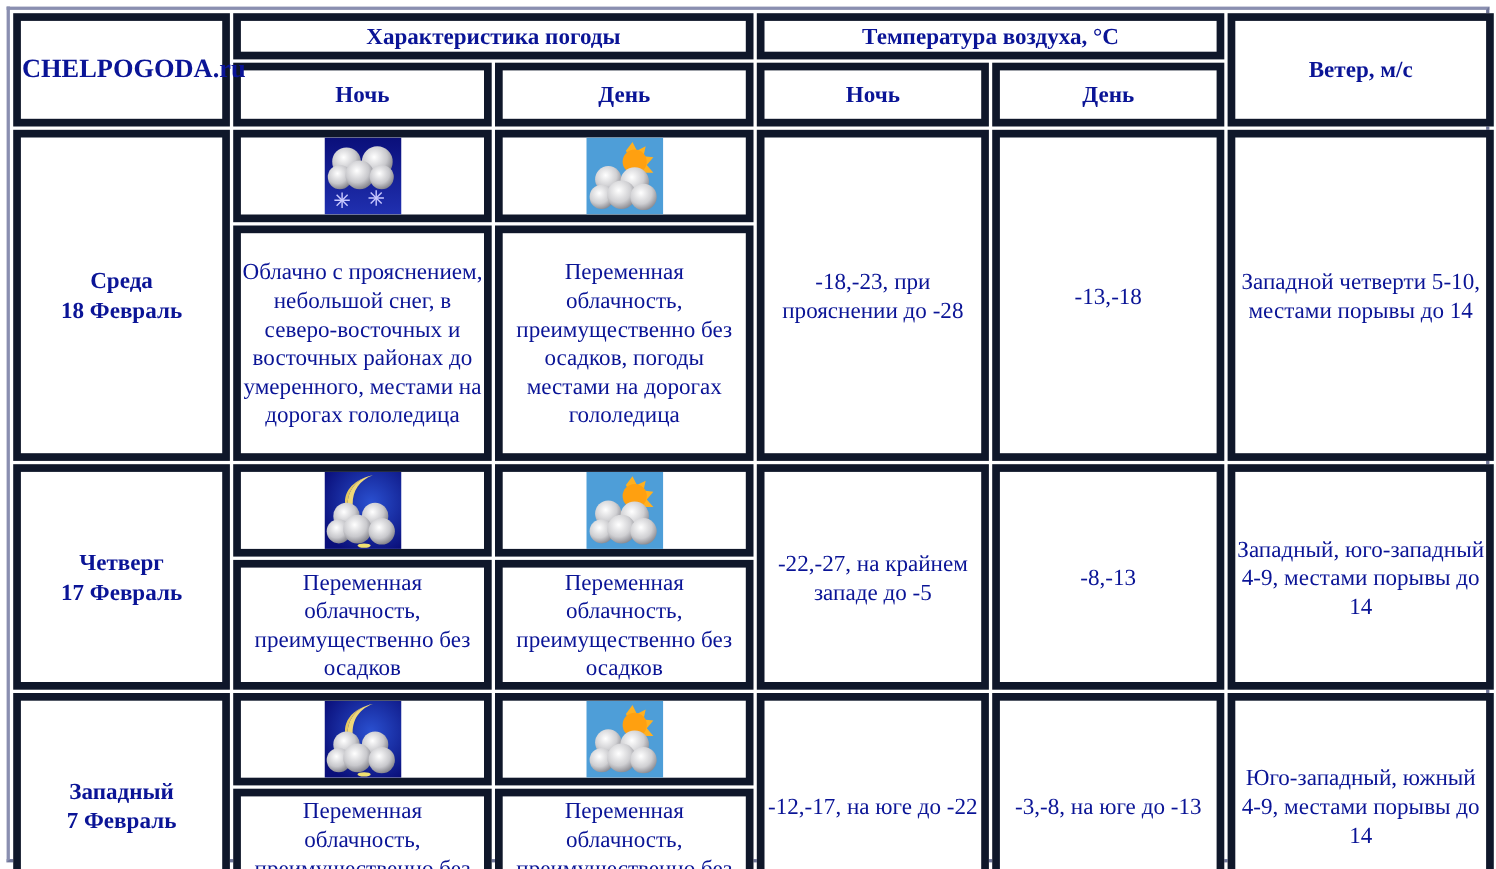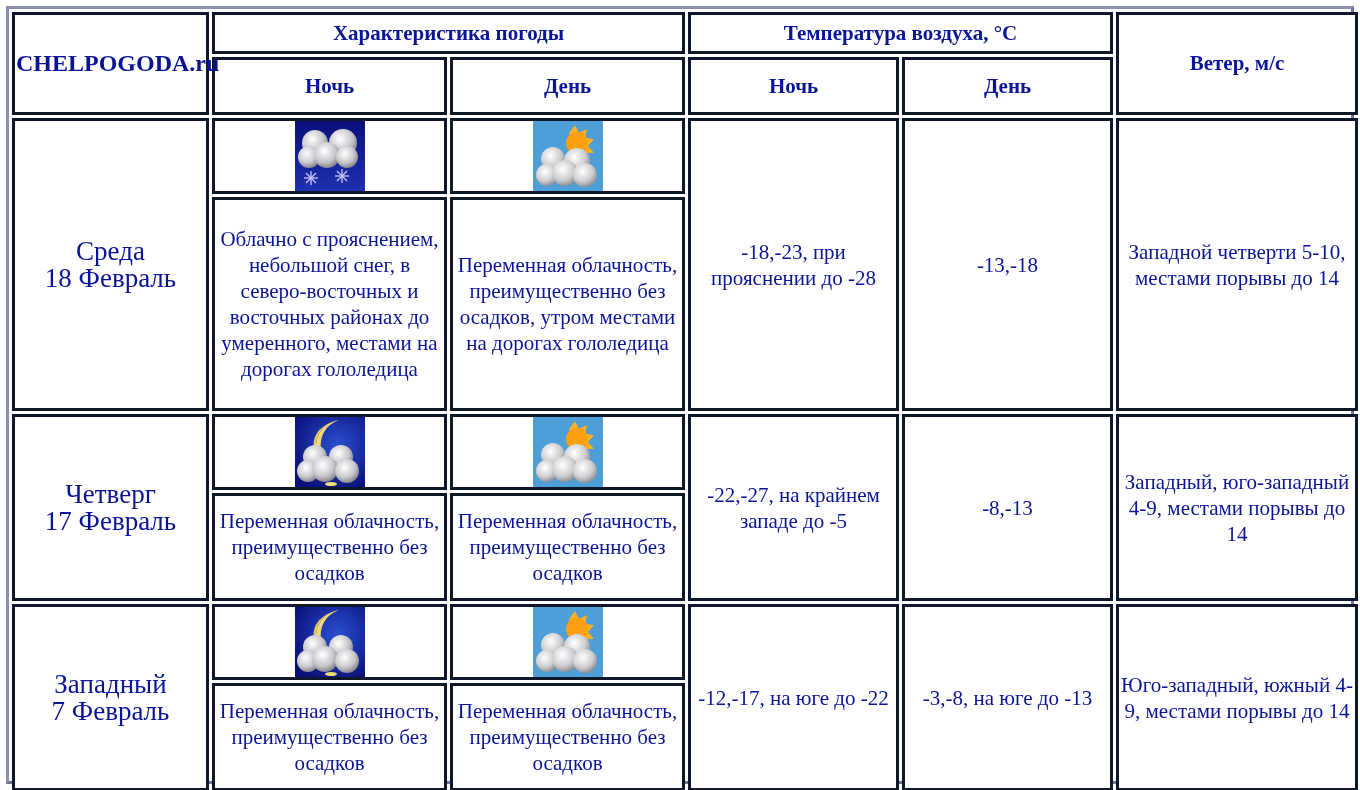--- a/index.html
+++ b/index.html
@@ -12,28 +12,28 @@
     background: #fff;
   }
   table.forecast {
     border-collapse: separate; border-spacing: 3px;
     width: 100%; height: 100%;
     font-family: "Liberation Serif", "DejaVu Serif", serif;
     color: #0a1496;
     table-layout: fixed;
   }
   table.forecast td, table.forecast th {
-    border: 3px solid #0f172a;
+    border: 7px solid #0f172a;
     text-align: center; vertical-align: middle;
     padding: 0 1px;
     background: #fff;
   }
   th { font-weight: bold; font-size: 21px; }
   th.brand { font-size: 24px; }
-  td.daycell { font-weight: normal; font-size: 27px; line-height: 27px; margin-top: 48px; }
+  td.daycell { font-weight: bold; font-size: 21px; line-height: 27px; margin-top: 48px; }
   td.text { font-size: 21px; line-height: 26px; }
   td.iconcell { padding: 2px 0; }
   .icon { width: 70px; height: 70px; display: inline-block; vertical-align: middle; }
 </style>
 </head>
 <body>
 
 <div class="wrap">
 <table class="forecast">
   <colgroup>
@@ -112,21 +112,21 @@
         <circle cx="32" cy="52" r="13" fill="url(#cg2)"></circle>
         <circle cx="52" cy="54" r="12" fill="url(#cg2)"></circle>
       </svg>
     </td>
     <td rowspan="2" class="text">-18,-23, при прояснении до -28</td>
     <td rowspan="2" class="text">-13,-18</td>
     <td rowspan="2" class="text">Западной четверти 5-10, местами порывы до 14</td>
   </tr>
   <tr style="height:214px">
     <td class="text">Облачно с прояснением, небольшой снег, в северо-восточных и восточных районах до умеренного, местами на дорогах гололедица</td>
-    <td class="text">Переменная облачность, преимущественно без осадков, утром местами на дорогах гололедица</td>
+    <td class="text">Переменная облачность, преимущественно без осадков, погоды местами на дорогах гололедица</td>
   </tr>
 
   <tr style="height:74px">
     <td rowspan="2" class="daycell">
       <span>Четверг</span><br>
       <span>17 Февраль</span>
     </td>
     <td class="iconcell">
       <svg class="icon" viewBox="0 0 70 70">
         <defs>

